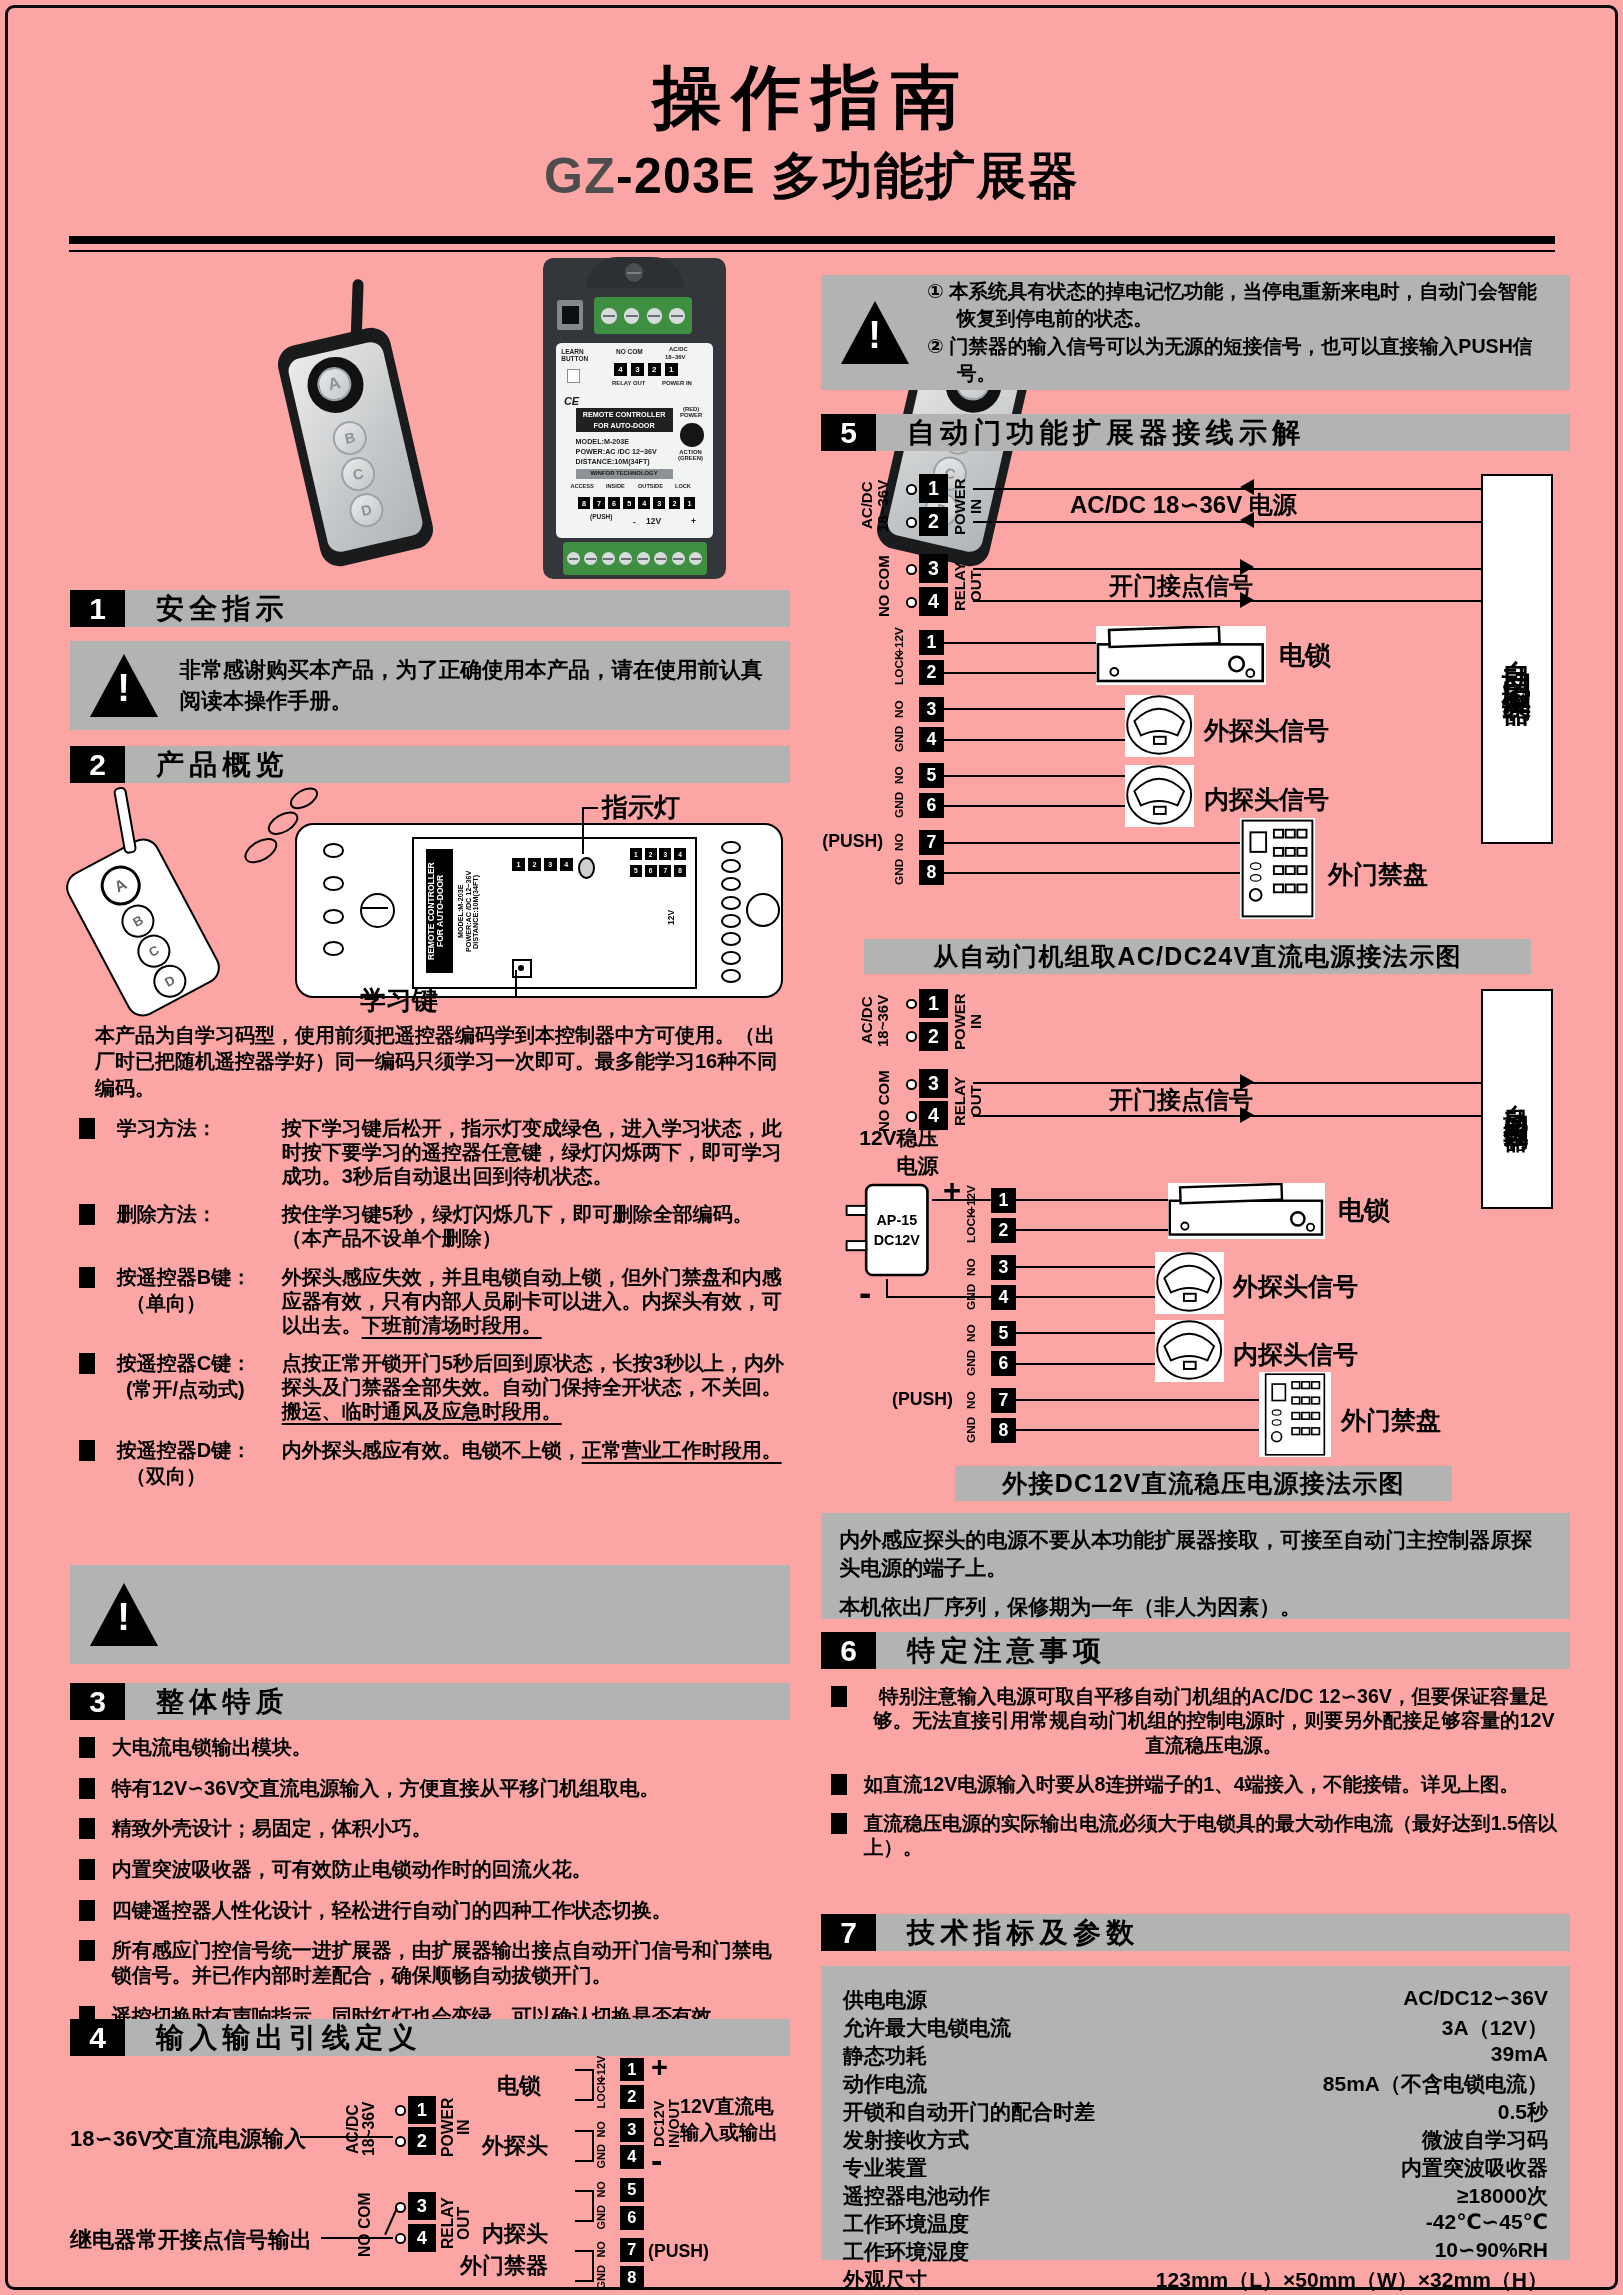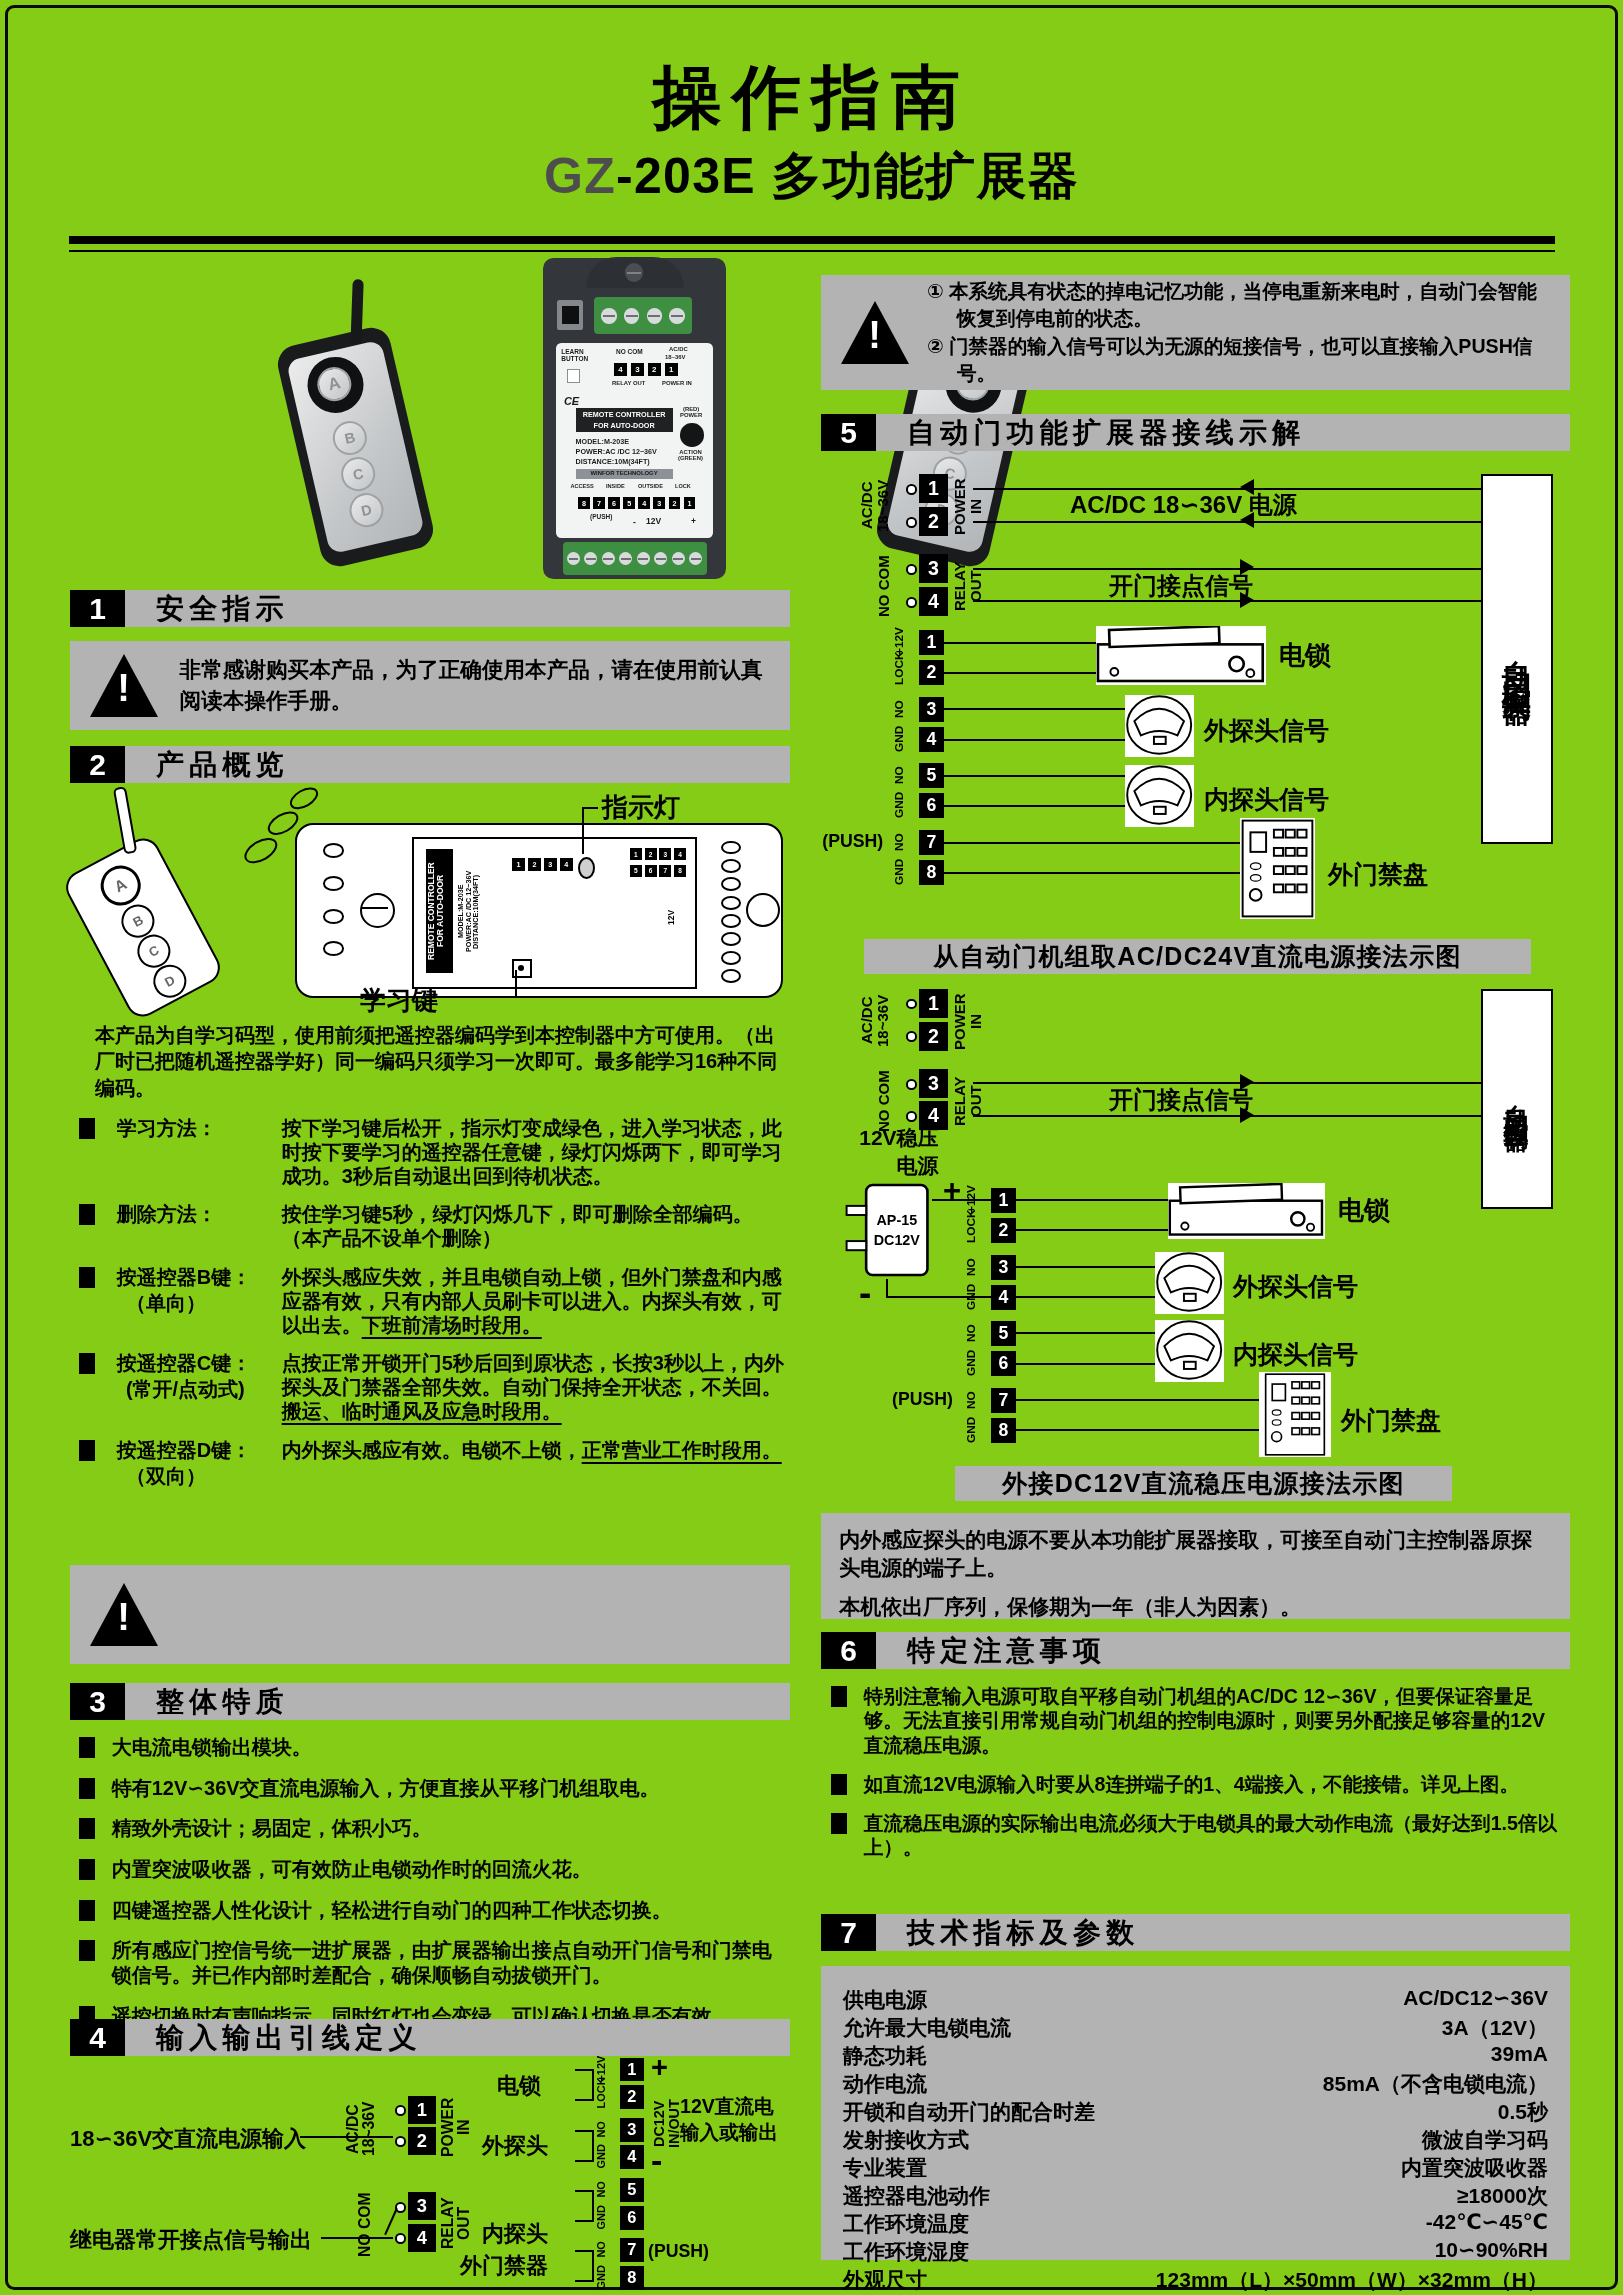--- a/index.html
+++ b/index.html
@@ -1,17 +1,17 @@
 <!DOCTYPE html>
 <html style="font-size:10.5px"><head>
 <meta charset="utf-8">
 <style>
   html,body{margin:0;padding:0;background:#fff;color:#000;
     font-family:"Liberation Sans","DejaVu Sans",sans-serif;}
-  .page{position:relative;width:1623px;height:2295px;background:#84cc16;overflow:hidden;}
+  .page{position:relative;width:1623px;height:2295px;background:#fca5a5;overflow:hidden;}
   .frame{position:absolute;inset:5.2px;border:3.3px solid #0a0a0a;border-radius:9.2px;}
   .abs{position:absolute;}
   .h1{position:absolute;top:52px;left:0;width:100%;text-align:center;
       font-size:69px;font-weight:900;letter-spacing:10.5px;}
   .h2{position:absolute;top:143px;left:0;width:100%;text-align:center;
       font-size:50px;font-weight:700;letter-spacing:1.3px;}
   .h2 .gz{color:#4d4d4d;}
   .rule{position:absolute;left:69px;width:1486px;top:236px;height:5.9px;
       border-top:8.5px solid #000;border-bottom:2.6px solid #000;}
   
@@ -758,21 +758,21 @@
     <p>内外感应探头的电源不要从本功能扩展器接取，可接至自动门主控制器原探头电源的端子上。</p>
     <p>本机依出厂序列，保修期为一年（非人为因素）。</p>
   </div>
 
   <div class="sec" style="left:821px;top:1632px;width:749px;">
     <div class="secnum">6</div>
     <div class="sectitle">特定注意事项</div>
   </div>
   <div class="abs" style="left:831px;top:1684px;width:733px;">
 
-      <div class="feat" style="font-size:19.6px;margin-bottom:14.4px;">
+      <div class="feat" style="font-size:19.6px;margin-bottom:14.4px;text-align:center;">
         <span class="bsq"></span>
         <span>特别注意输入电源可取自平移自动门机组的AC/DC 12∽36V，但要保证容量足够。无法直接引用常规自动门机组的控制电源时，则要另外配接足够容量的12V直流稳压电源。</span>
       </div>
 
       <div class="feat" style="font-size:19.6px;margin-bottom:14.4px;">
         <span class="bsq"></span>
         <span>如直流12V电源输入时要从8连拼端子的1、4端接入，不能接错。详见上图。</span>
       </div>
 
       <div class="feat" style="font-size:19.6px;margin-bottom:14.4px;">

